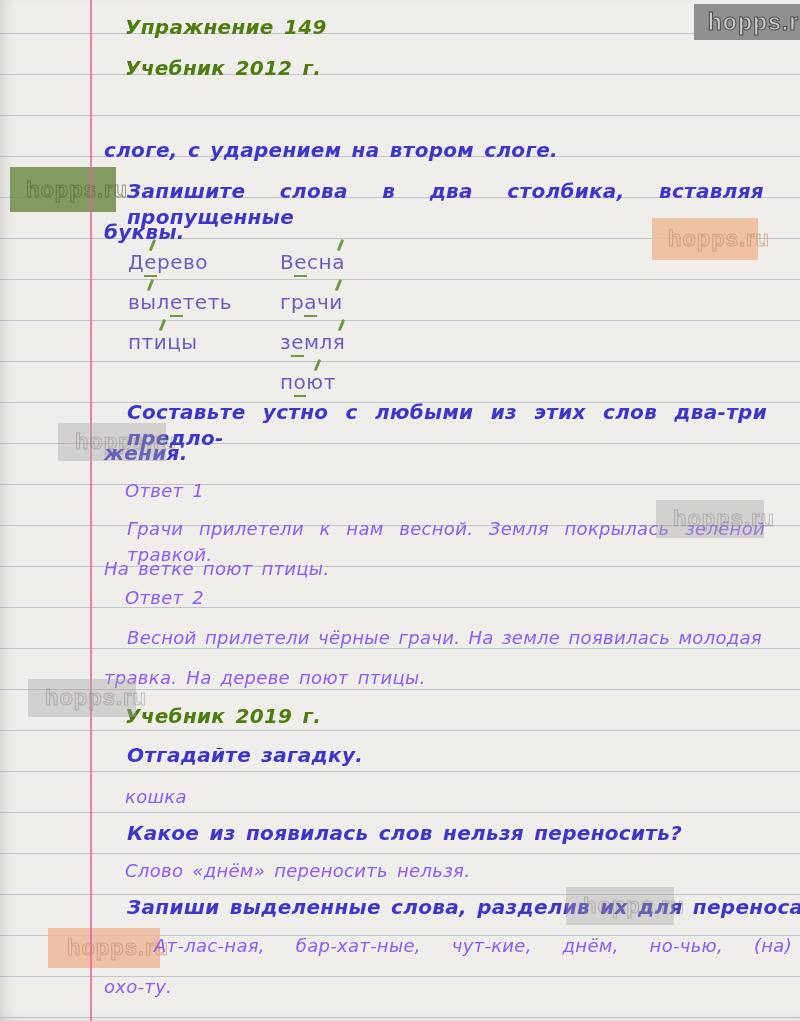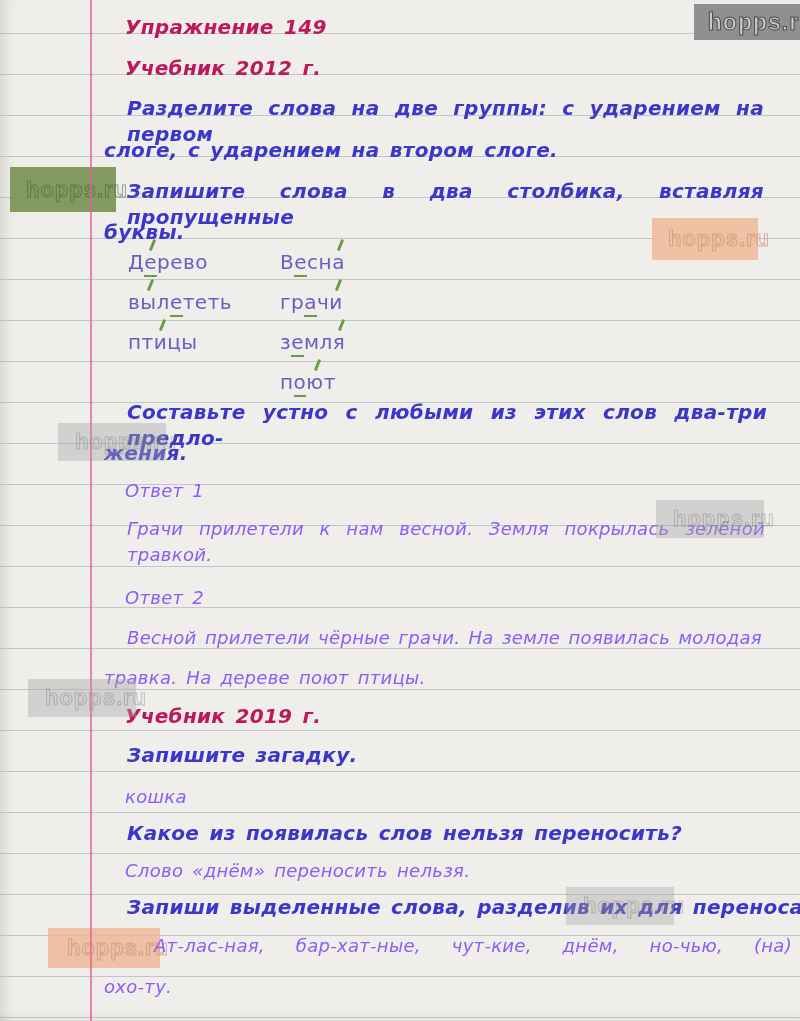--- a/index.html
+++ b/index.html
@@ -38,21 +38,21 @@
   .wm-gray3{left:28px;top:679px;width:108px;height:38px;background:rgba(165,165,165,0.40);z-index:3;}
   .wm-gray4{left:566px;top:887px;width:108px;height:38px;background:rgba(165,165,165,0.38);z-index:3;}
   .wm-salmon2{left:48px;top:928px;width:112px;height:40px;background:rgba(238,180,150,0.80);}
   .wm-salmon2 span{-webkit-text-stroke:1px rgba(196,136,104,0.6);}
   
   .line{
     position:absolute;z-index:2;font-style:italic;line-height:26px;
     letter-spacing:0.3px;word-spacing:3px;white-space:nowrap;
   }
   .fill{white-space:normal;text-align:justify;text-align-last:justify;word-spacing:2px;}
-  .c-red{color:#be185d;font-size:20px;font-weight:600;}
+  .c-red{color:#4d7c0f;font-size:20px;font-weight:600;}
   .c-blue{color:#3d37c9;font-size:20px;font-weight:700;}
   .c-purple{color:#8b5cf6;font-size:18px;font-weight:400;}
   
   [data-name="exercise-title"]{top:14px;left:125px;}
   [data-name="textbook-2012-label"]{top:55px;left:125px;}
   [data-name="task1-line1"]{top:95px;left:127px;width:637px;}
   [data-name="task1-line2"]{top:137px;left:104px;}
   [data-name="task2-line1"]{top:178px;left:127px;width:637px;}
   [data-name="task2-line2"]{top:219px;left:104px;}
   [data-name="word-column-left"]{position:absolute;top:247px;left:128px;z-index:2;}
@@ -110,21 +110,20 @@
   <div class="wm wm-gray4" data-name="watermark-block-gray-4">
     <span data-name="watermark-label">hopps.ru</span>
   </div>
   <div class="wm wm-salmon2" data-name="watermark-block-salmon-bottom">
     <span data-name="watermark-label">hopps.ru</span>
   </div>
 
   <div class="line c-red" data-name="exercise-title">Упражнение 149</div>
   <div class="line c-red" data-name="textbook-2012-label">Учебник 2012 г.</div>
 
-  <div class="line c-blue fill" data-name="task1-line1">Разделите слова на две группы: с ударением на первом</div>
   <div class="line c-blue fill" data-name="task2-line1">Запишите слова в два столбика, вставляя пропущенные</div>
 
   <div class="line c-blue" data-name="task1-line2">слоге, с ударением на втором слоге.</div>
   <div class="line c-blue" data-name="task2-line2">буквы.</div>
 
   <div data-name="word-column-left" class="word-col">
       <div class="word" data-name="vocab-word"><span>Д</span><span class="acc und" data-name="inserted-letter-underline">е</span><span>рево</span></div>
       <div class="word" data-name="vocab-word"><span>в</span><span class="acc" data-name="stress-accent-letter">ы</span><span>л</span><span class="und" data-name="inserted-letter-underline">е</span><span>теть</span></div>
       <div class="word" data-name="vocab-word"><span>пт</span><span class="acc" data-name="stress-accent-letter">и</span><span>цы</span></div>
     </div>
@@ -133,28 +132,29 @@
       <div class="word" data-name="vocab-word"><span>гр</span><span class="und" data-name="inserted-letter-underline">а</span><span>ч</span><span class="acc" data-name="stress-accent-letter">и</span></div>
       <div class="word" data-name="vocab-word"><span>з</span><span class="und" data-name="inserted-letter-underline">е</span><span>мл</span><span class="acc" data-name="stress-accent-letter">я</span></div>
       <div class="word" data-name="vocab-word"><span>п</span><span class="und" data-name="inserted-letter-underline">о</span><span class="acc" data-name="stress-accent-letter">ю</span><span>т</span></div>
     </div>
 
   <div class="line c-blue fill" data-name="task3-line1">Составьте устно с любыми из этих слов два-три предло-</div>
   <div class="line c-blue" data-name="task3-line2">жения.</div>
 
   <div class="line c-purple" data-name="answer1-label">Ответ 1</div>
   <div class="line c-purple fill" data-name="answer1-line1">Грачи прилетели к нам весной. Земля покрылась зелёной травкой.</div>
+  <div class="line c-purple" data-name="answer1-line2">На ветке поют птицы.</div>
 
   <div class="line c-purple" data-name="answer2-label">Ответ 2</div>
   <div class="line c-purple fill" data-name="answer2-line1">Весной прилетели чёрные грачи. На земле появилась молодая</div>
   <div class="line c-purple" data-name="answer2-line2">травка. На дереве поют птицы.</div>
 
   <div class="line c-red" data-name="textbook-2019-label">Учебник 2019 г.</div>
 
-  <div class="line c-blue" data-name="task4-title">Запишите загадку.</div>
+  <div class="line c-blue" data-name="task4-title">Отгадайте загадку.</div>
   <div class="line c-purple" data-name="task4-answer">кошка</div>
 
   <div class="line c-blue" data-name="task5-title">Какое из появилась слов нельзя переносить?</div>
   <div class="line c-purple" data-name="task5-answer">Слово «днём» переносить нельзя.</div>
 
   <div class="line c-blue" data-name="task6-title">Запиши выделенные слова, разделив их для переноса.</div>
   <div class="line c-purple fill" data-name="task6-answer-line1">Ат-лас-ная, бар-хат-ные, чут-кие, днём, но-чью, (на)</div>
   <div class="line c-purple" data-name="task6-answer-line2">охо-ту.</div>
 
 </div>

